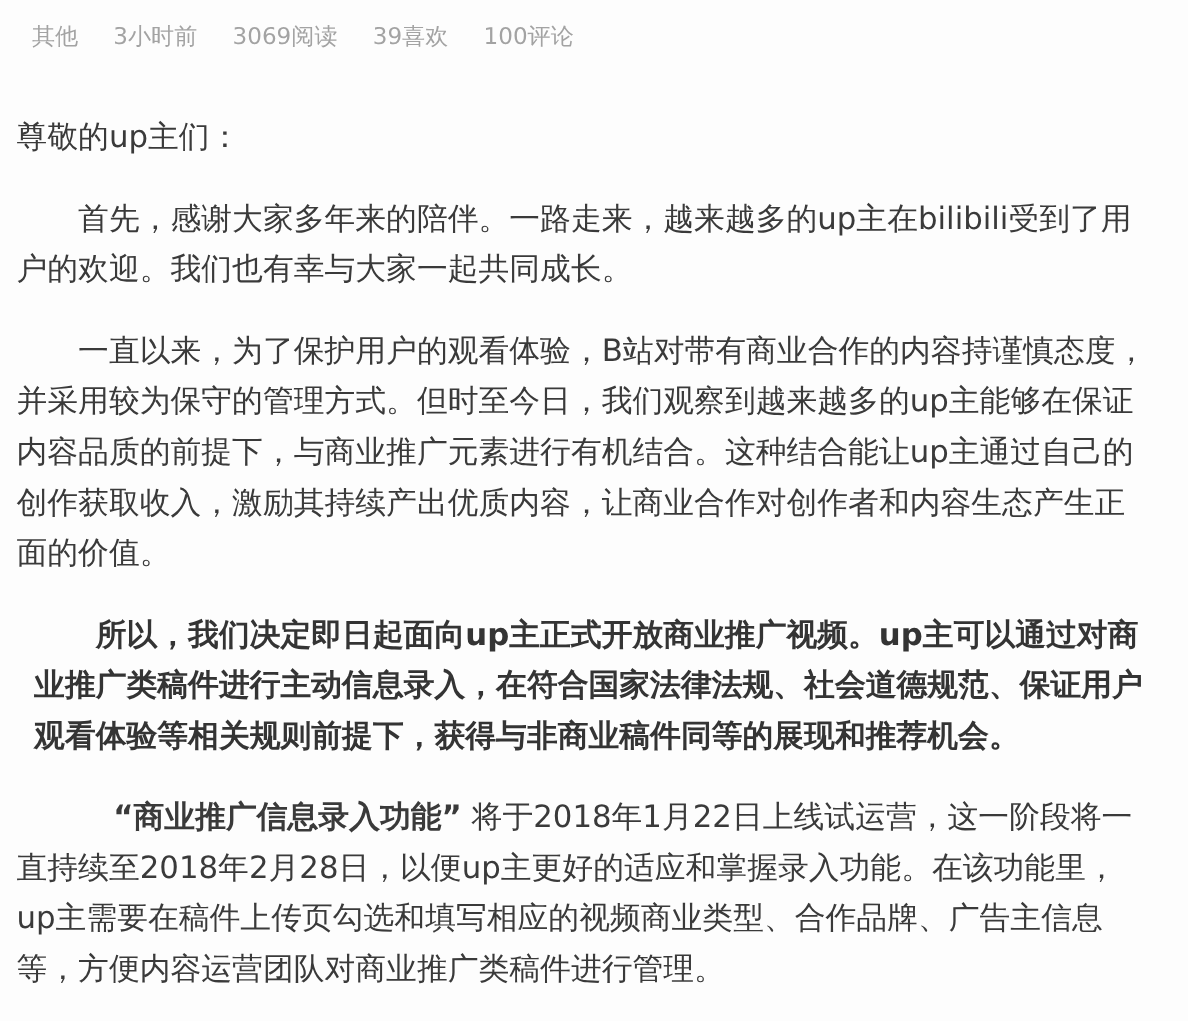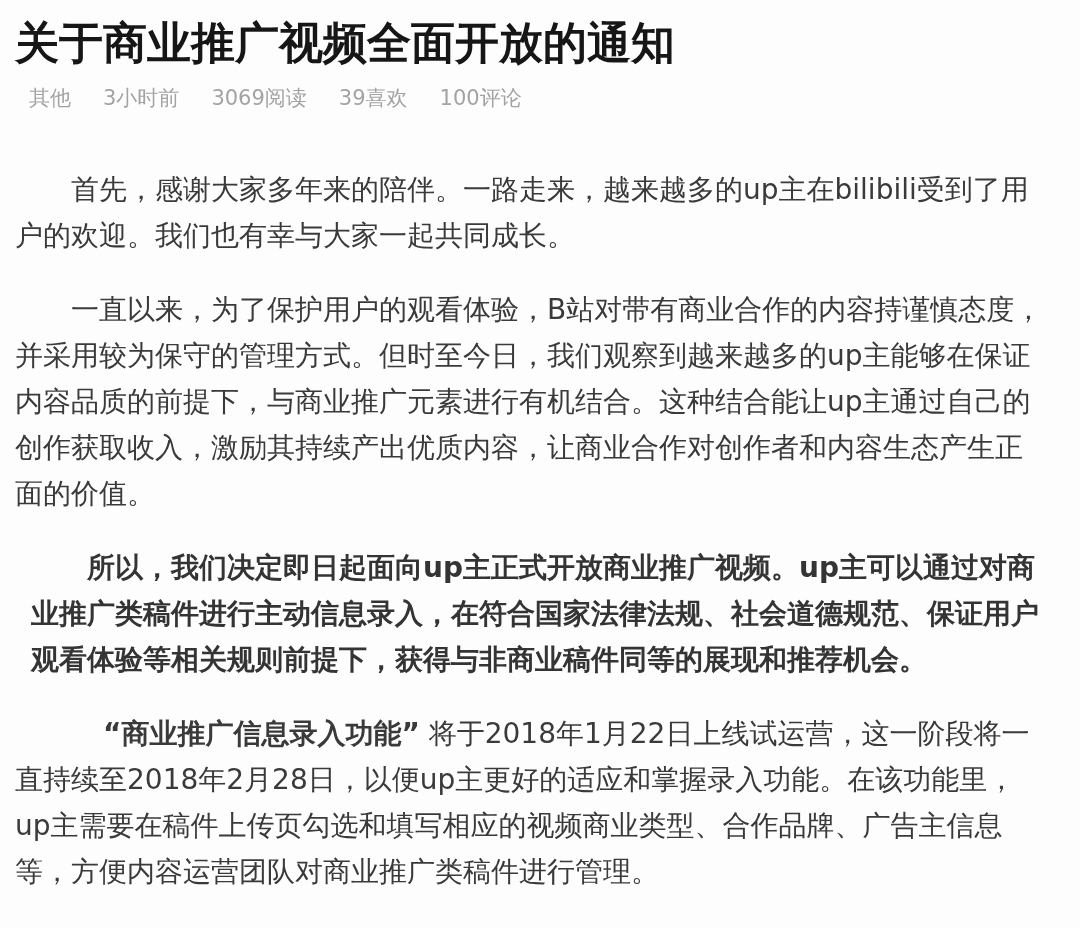--- a/index.html
+++ b/index.html
@@ -44,32 +44,32 @@
     text-indent: 2em;
   }
   p.para.bold { font-weight: 700; color: #343434; margin-left: 16px; }
   .lead-bold { font-weight: 700; margin-left: 32px; }
 </style>
 </head>
 <body>
 
 <div class="page">
 
-  <h1 class="article-title">关于商业推广视频全面开放的通知</h1>
 
   <div class="meta-row">
     <span class="meta-item">其他</span>
     <span class="meta-item">3小时前</span>
     <span class="meta-item">3069阅读</span>
     <span class="meta-item">39喜欢</span>
     <span class="meta-item">100评论</span>
   </div>
 
   <div class="article-body">
 
+    <p class="salutation">尊敬的up主们：</p>
 
     <p class="para">首先，感谢大家多年来的陪伴。一路走来，越来越多的up主在bilibili受到了用户的欢迎。我们也有幸与大家一起共同成长。</p>
 
     <p class="para">一直以来，为了保护用户的观看体验，B站对带有商业合作的内容持谨慎态度，并采用较为保守的管理方式。但时至今日，我们观察到越来越多的up主能够在保证内容品质的前提下，与商业推广元素进行有机结合。这种结合能让up主通过自己的创作获取收入，激励其持续产出优质内容，让商业合作对创作者和内容生态产生正面的价值。</p>
 
     <p class="para bold">所以，我们决定即日起面向up主正式开放商业推广视频。up主可以通过对商业推广类稿件进行主动信息录入，在符合国家法律法规、社会道德规范、保证用户观看体验等相关规则前提下，获得与非商业稿件同等的展现和推荐机会。</p>
 
     <p class="para">
       <span class="lead-bold">“商业推广信息录入功能”</span>
       <span>将于2018年1月22日上线试运营，这一阶段将一直持续至2018年2月28日，以便up主更好的适应和掌握录入功能。在该功能里，up主需要在稿件上传页勾选和填写相应的视频商业类型、合作品牌、广告主信息等，方便内容运营团队对商业推广类稿件进行管理。</span>

